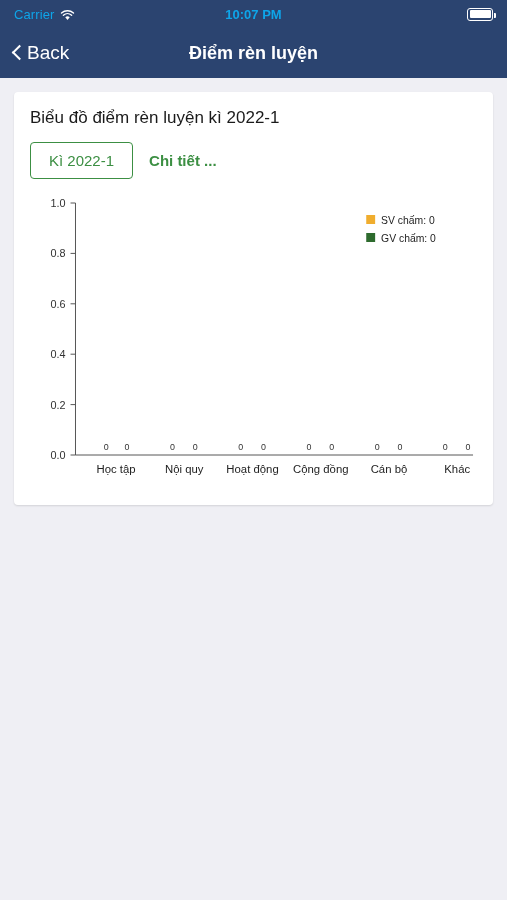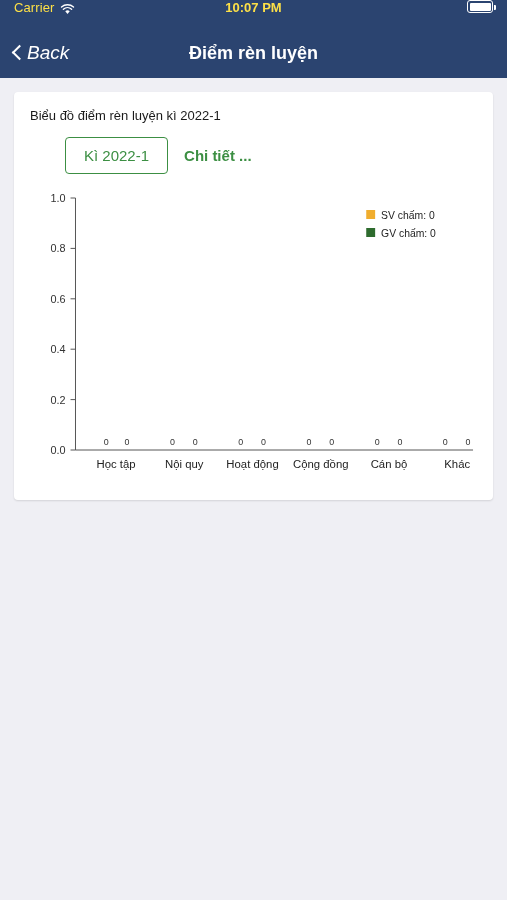--- a/index.html
+++ b/index.html
@@ -8,23 +8,23 @@
     height: 900px;
     background: #ffffff;
     font-family: "Liberation Sans", sans-serif;
     overflow: hidden;
   }
 
   
   .status-bar {
     height: 28px;
     background: #2b4470;
-    color: #fde047;
-    display: flex;
-    align-items: flex-start;
+    color: #0ea5e9;
+    display: flex;
+    align-items: center;
     padding: 0 14px;
     font-size: 13px;
     position: relative;
   }
   .status-left { display: flex; align-items: center; gap: 6px; }
   .carrier-label { font-size: 13px; letter-spacing: .1px; }
   .wifi-icon { display: inline-block; width: 15px; height: 12px; position: relative; top: 1px; }
   .status-time {
     position: absolute;
     left: 0; right: 0;
@@ -62,21 +62,20 @@
     align-items: center;
     position: relative;
     padding: 0 12px;
   }
   .back-button {
     display: flex;
     align-items: center;
     gap: 3px;
     cursor: pointer;
     z-index: 2;
-    font-style: italic;
   }
   .chevron-left {
     width: 12px; height: 20px;
     display: inline-block;
     position: relative;
   }
   .chevron-left::before {
     content: "";
     position: absolute;
     left: 2px; top: 4px;
@@ -101,40 +100,39 @@
     height: calc(900px - 78px);
     padding: 14px 14px 0 14px;
   }
   .card {
     background: #ffffff;
     border-radius: 4px;
     box-shadow: 0 1px 2px rgba(0,0,0,.12);
     padding: 16px 16px 12px 16px;
   }
   .card-title {
-    font-size: 13px;
+    font-size: 17px;
     color: #1a1a1a;
     margin-bottom: 14px;
   }
   .controls-row {
     display: flex;
     align-items: center;
     gap: 16px;
     margin-bottom: 14px;
   }
   .term-button {
     border: 1px solid #3c8f43;
     color: #3c8f43;
     background: #ffffff;
     border-radius: 4px;
     padding: 9px 18px;
     font-size: 15px;
     cursor: pointer;
     font-family: "Liberation Sans", sans-serif;
-    margin-left: 35px;
   }
   .detail-link {
     color: #3c8f43;
     font-size: 15px;
     cursor: pointer;
     font-weight: bold;
   }
 
   
   .chart-wrap {

